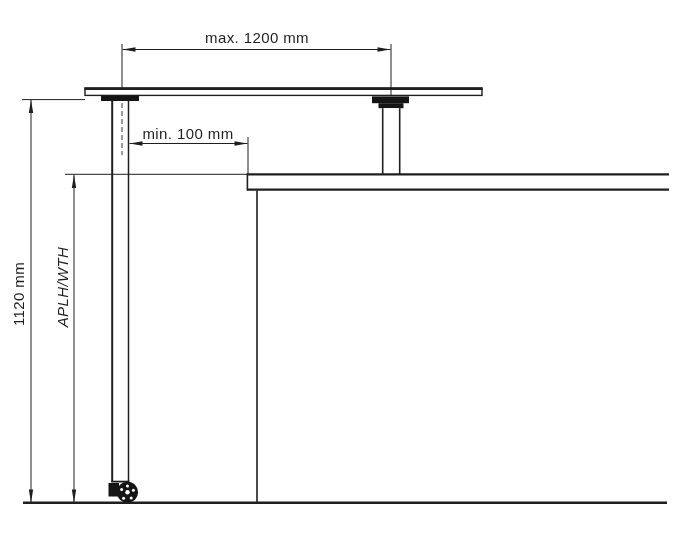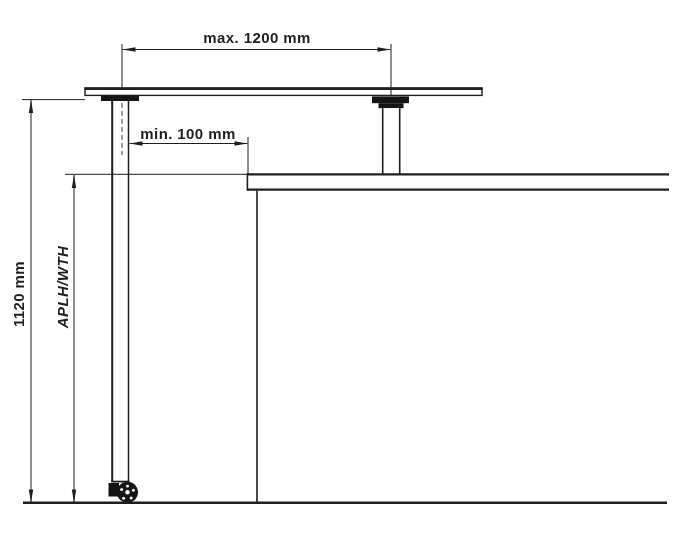--- a/index.html
+++ b/index.html
@@ -3,21 +3,21 @@
 <meta charset="utf-8">
 <style>
   :root{
     --line-color:#1f1f1f;
     --ink-color:#151515;
     --bg-color:#ffffff;
   }
   html,body{margin:0;padding:0;background:var(--bg-color);}
   .stage{
     position:relative;width:698px;height:533px;background:var(--bg-color);
-    overflow:hidden;font-family:"Liberation Sans",sans-serif;font-weight:bold;
+    overflow:hidden;font-family:"Liberation Sans",sans-serif;
   }
   svg{display:block;}
   .ln{stroke:var(--line-color);fill:none;stroke-linecap:butt;}
   .thick{stroke-width:2.3;}
   .mid{stroke-width:1.6;}
   .thin{stroke-width:1;}
   .dark{fill:var(--ink-color);stroke:none;}
   .arrow{fill:var(--line-color);stroke:none;}
   .lbl{
     fill:var(--line-color);

